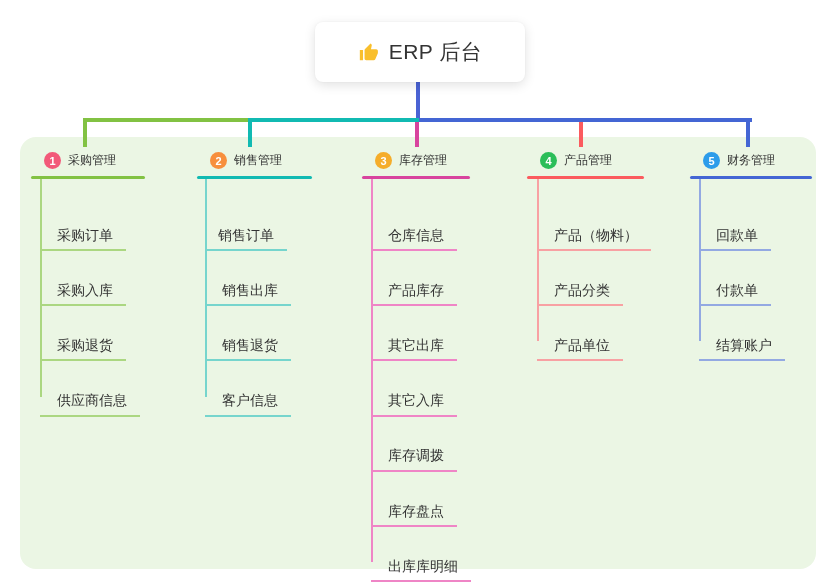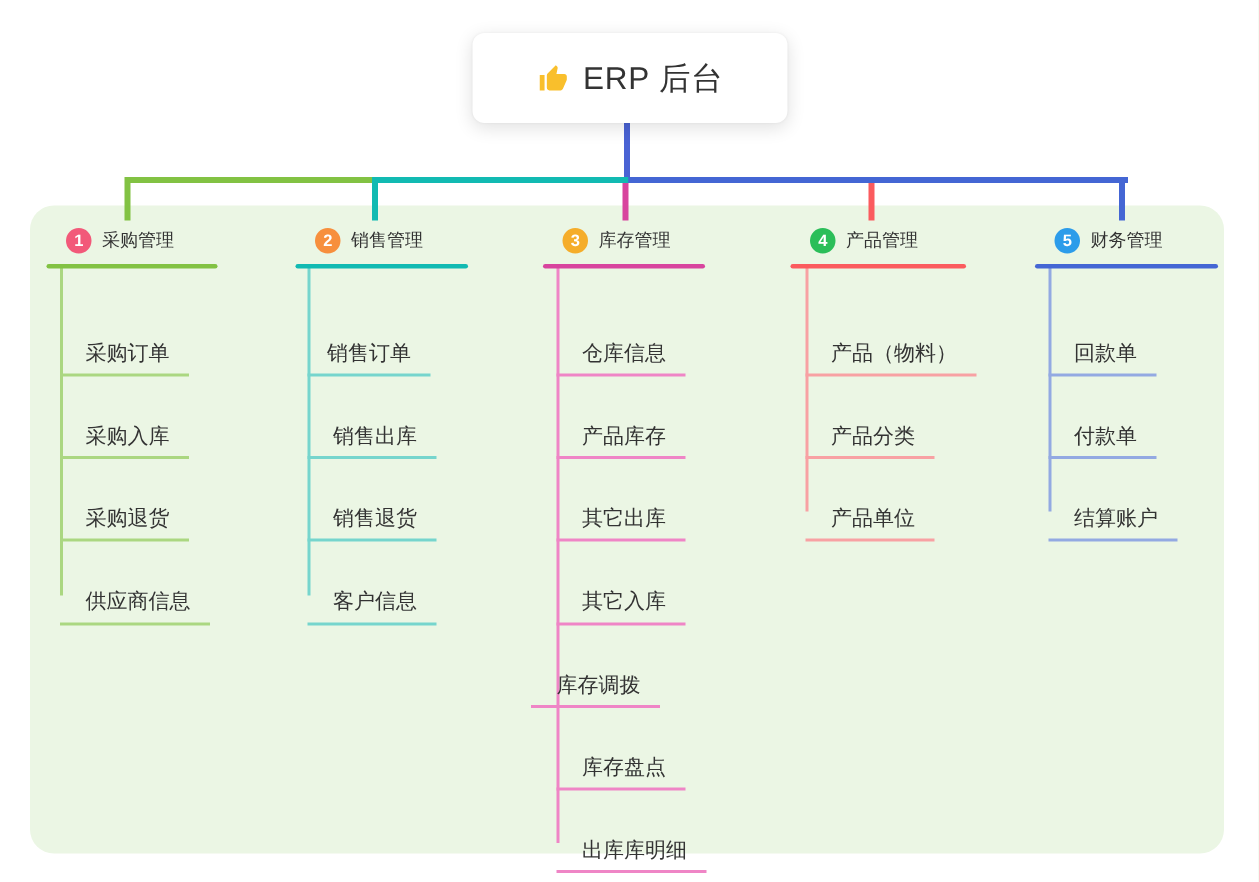--- a/index.html
+++ b/index.html
@@ -131,21 +131,21 @@
       </div>
       <div class="child-node" style="left: 371px; top: 254.2px; border-bottom-color: rgb(239, 133, 198);">
         <span class="child-label">产品库存</span>
       </div>
       <div class="child-node" style="left: 371px; top: 309.4px; border-bottom-color: rgb(239, 133, 198); justify-content: flex-end;">
         <span class="child-label">其它出库</span>
       </div>
       <div class="child-node" style="left: 371px; top: 364.6px; border-bottom-color: rgb(239, 133, 198);">
         <span class="child-label">其它入库</span>
       </div>
-      <div class="child-node" style="left: 354px; top: 419.8px; border-bottom-color: rgb(239, 133, 198);">
+      <div class="child-node" style="left: 371px; top: 419.8px; border-bottom-color: rgb(239, 133, 198); font-family: Liberation Serif, serif;">
         <span class="child-label">库存调拨</span>
       </div>
       <div class="child-node" style="left: 371px; top: 475px; border-bottom-color: rgb(239, 133, 198);">
         <span class="child-label">库存盘点</span>
       </div>
       <div class="child-node" style="left: 371px; top: 530.2px; border-bottom-color: rgb(239, 133, 198);">
         <span class="child-label">出库库明细</span>
       </div>
       <div class="branch-header" style="left: 540px;">
         <span class="badge" style="background: rgb(43, 190, 89);">4</span>

